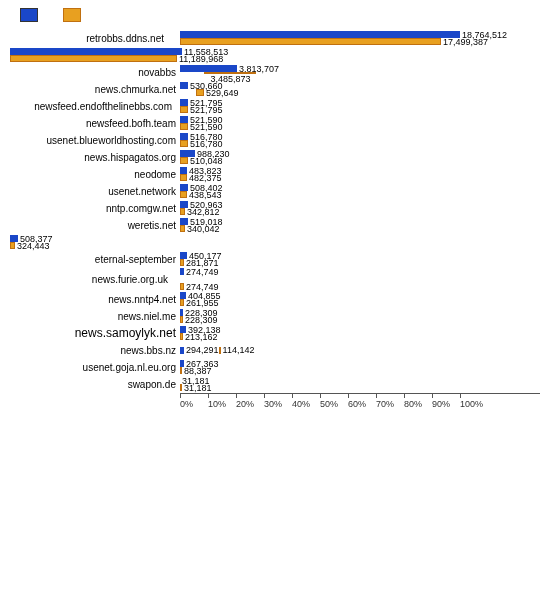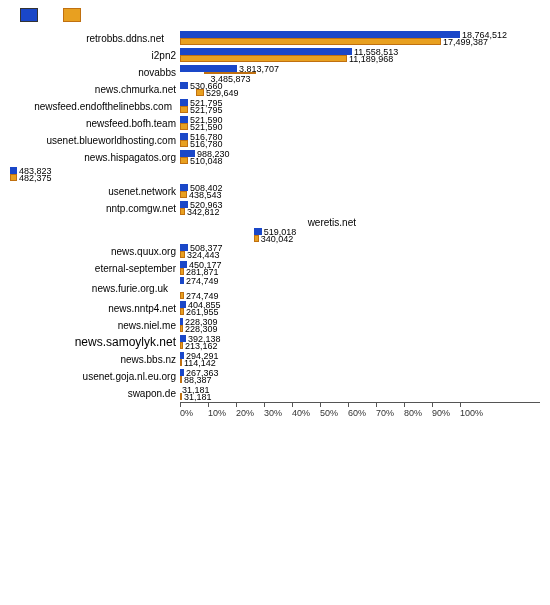--- a/index.html
+++ b/index.html
@@ -63,21 +63,20 @@
             <div style="background: rgb(26, 71, 200); height: 7px; width: 280px;"></div>
             <span style="font-size: 9px; color: rgb(0, 0, 0); margin-left: 2px; white-space: nowrap;">18,764,512</span>
           </div>
           <div style="display: flex; align-items: center; height: 7px;">
             <div style="background: rgb(232, 160, 32); height: 7px; width: 261px; border: 1px solid rgb(192, 112, 16); box-sizing: border-box;"></div>
             <span style="font-size: 9px; color: rgb(0, 0, 0); margin-left: 2px; white-space: nowrap;">17,499,387</span>
           </div>
         </div>
       </div>
       <div style="display: flex; align-items: center; margin-bottom: 1px; min-height: 16px;">
-        <div style="width: 170px; text-align: right; padding-right: 4px; font-size: 10px; color: rgb(0, 0, 0); white-space: nowrap; flex-shrink: 0; align-self: center;">i2pn2</div>
         <div style="display: flex; flex-direction: column; gap: 0px;">
           <div style="display: flex; align-items: center; height: 7px;">
             <div style="background: rgb(26, 71, 200); height: 7px; width: 172px;"></div>
             <span style="font-size: 9px; color: rgb(0, 0, 0); margin-left: 2px; white-space: nowrap;">11,558,513</span>
           </div>
           <div style="display: flex; align-items: center; height: 7px;">
             <div style="background: rgb(232, 160, 32); height: 7px; width: 167px; border: 1px solid rgb(192, 112, 16); box-sizing: border-box;"></div>
             <span style="font-size: 9px; color: rgb(0, 0, 0); margin-left: 2px; white-space: nowrap;">11,189,968</span>
           </div>
         </div>
@@ -154,20 +153,21 @@
             <div style="background: rgb(26, 71, 200); height: 7px; width: 15px;"></div>
             <span style="font-size: 9px; color: rgb(0, 0, 0); margin-left: 2px; white-space: nowrap;">988,230</span>
           </div>
           <div style="display: flex; align-items: center; height: 7px;">
             <div style="background: rgb(232, 160, 32); height: 7px; width: 8px; border: 1px solid rgb(192, 112, 16); box-sizing: border-box;"></div>
             <span style="font-size: 9px; color: rgb(0, 0, 0); margin-left: 2px; white-space: nowrap;">510,048</span>
           </div>
         </div>
       </div>
       <div style="display: flex; align-items: center; margin-bottom: 1px; min-height: 16px;">
+        <div style="width: 170px; text-align: right; padding-right: 4px; font-size: 10px; color: rgb(0, 0, 0); white-space: nowrap; flex-shrink: 0; align-self: center;">neodome</div>
         <div style="display: flex; flex-direction: column; gap: 0px;">
           <div style="display: flex; align-items: center; height: 7px;">
             <div style="background: rgb(26, 71, 200); height: 7px; width: 7px;"></div>
             <span style="font-size: 9px; color: rgb(0, 0, 0); margin-left: 2px; white-space: nowrap;">483,823</span>
           </div>
           <div style="display: flex; align-items: center; height: 7px;">
             <div style="background: rgb(232, 160, 32); height: 7px; width: 7px; border: 1px solid rgb(192, 112, 16); box-sizing: border-box;"></div>
             <span style="font-size: 9px; color: rgb(0, 0, 0); margin-left: 2px; white-space: nowrap;">482,375</span>
           </div>
         </div>
@@ -191,35 +191,34 @@
           <div style="display: flex; align-items: center; height: 7px;">
             <div style="background: rgb(26, 71, 200); height: 7px; width: 8px;"></div>
             <span style="font-size: 9px; color: rgb(0, 0, 0); margin-left: 2px; white-space: nowrap;">520,963</span>
           </div>
           <div style="display: flex; align-items: center; height: 7px;">
             <div style="background: rgb(232, 160, 32); height: 7px; width: 5px; border: 1px solid rgb(192, 112, 16); box-sizing: border-box;"></div>
             <span style="font-size: 9px; color: rgb(0, 0, 0); margin-left: 2px; white-space: nowrap;">342,812</span>
           </div>
         </div>
       </div>
-      <div style="display: flex; align-items: center; margin-bottom: 1px; min-height: 16px; flex-direction: column;">
+      <div style="display: flex; align-items: center; margin-bottom: 1px; min-height: 16px;">
         <div style="width: 170px; text-align: right; padding-right: 4px; font-size: 10px; color: rgb(0, 0, 0); white-space: nowrap; flex-shrink: 0; align-self: center;">weretis.net</div>
         <div style="display: flex; flex-direction: column; gap: 0px;">
           <div style="display: flex; align-items: center; height: 7px;">
             <div style="background: rgb(26, 71, 200); height: 7px; width: 8px;"></div>
             <span style="font-size: 9px; color: rgb(0, 0, 0); margin-left: 2px; white-space: nowrap;">519,018</span>
           </div>
           <div style="display: flex; align-items: center; height: 7px;">
             <div style="background: rgb(232, 160, 32); height: 7px; width: 5px; border: 1px solid rgb(192, 112, 16); box-sizing: border-box;"></div>
             <span style="font-size: 9px; color: rgb(0, 0, 0); margin-left: 2px; white-space: nowrap;">340,042</span>
           </div>
         </div>
       </div>
       <div style="display: flex; align-items: center; margin-bottom: 1px; min-height: 16px;">
-        <div style="width: 170px; text-align: right; padding-right: 4px; font-size: 10px; color: rgb(0, 0, 0); white-space: nowrap; flex-shrink: 0; align-self: center;">news.quux.org</div>
         <div style="display: flex; flex-direction: column; gap: 0px;">
           <div style="display: flex; align-items: center; height: 7px;">
             <div style="background: rgb(26, 71, 200); height: 7px; width: 8px;"></div>
             <span style="font-size: 9px; color: rgb(0, 0, 0); margin-left: 2px; white-space: nowrap;">508,377</span>
           </div>
           <div style="display: flex; align-items: center; height: 7px;">
             <div style="background: rgb(232, 160, 32); height: 7px; width: 5px; border: 1px solid rgb(192, 112, 16); box-sizing: border-box;"></div>
             <span style="font-size: 9px; color: rgb(0, 0, 0); margin-left: 2px; white-space: nowrap;">324,443</span>
           </div>
         </div>
@@ -284,21 +283,21 @@
             <span style="font-size: 9px; color: rgb(0, 0, 0); margin-left: 2px; white-space: nowrap;">392,138</span>
           </div>
           <div style="display: flex; align-items: center; height: 7px;">
             <div style="background: rgb(232, 160, 32); height: 7px; width: 3px; border: 1px solid rgb(192, 112, 16); box-sizing: border-box;"></div>
             <span style="font-size: 9px; color: rgb(0, 0, 0); margin-left: 2px; white-space: nowrap;">213,162</span>
           </div>
         </div>
       </div>
       <div style="display: flex; align-items: center; margin-bottom: 1px; min-height: 16px;">
         <div style="width: 170px; text-align: right; padding-right: 4px; font-size: 10px; color: rgb(0, 0, 0); white-space: nowrap; flex-shrink: 0; align-self: center;">news.bbs.nz</div>
-        <div style="display: flex; flex-direction: column; gap: 0px;">
+        <div style="display: flex; flex-direction: row; gap: 0px;">
           <div style="display: flex; align-items: center; height: 7px;">
             <div style="background: rgb(26, 71, 200); height: 7px; width: 4px;"></div>
             <span style="font-size: 9px; color: rgb(0, 0, 0); margin-left: 2px; white-space: nowrap;">294,291</span>
           </div>
           <div style="display: flex; align-items: center; height: 7px;">
             <div style="background: rgb(232, 160, 32); height: 7px; width: 2px; border: 1px solid rgb(192, 112, 16); box-sizing: border-box;"></div>
             <span style="font-size: 9px; color: rgb(0, 0, 0); margin-left: 2px; white-space: nowrap;">114,142</span>
           </div>
         </div>
       </div>

